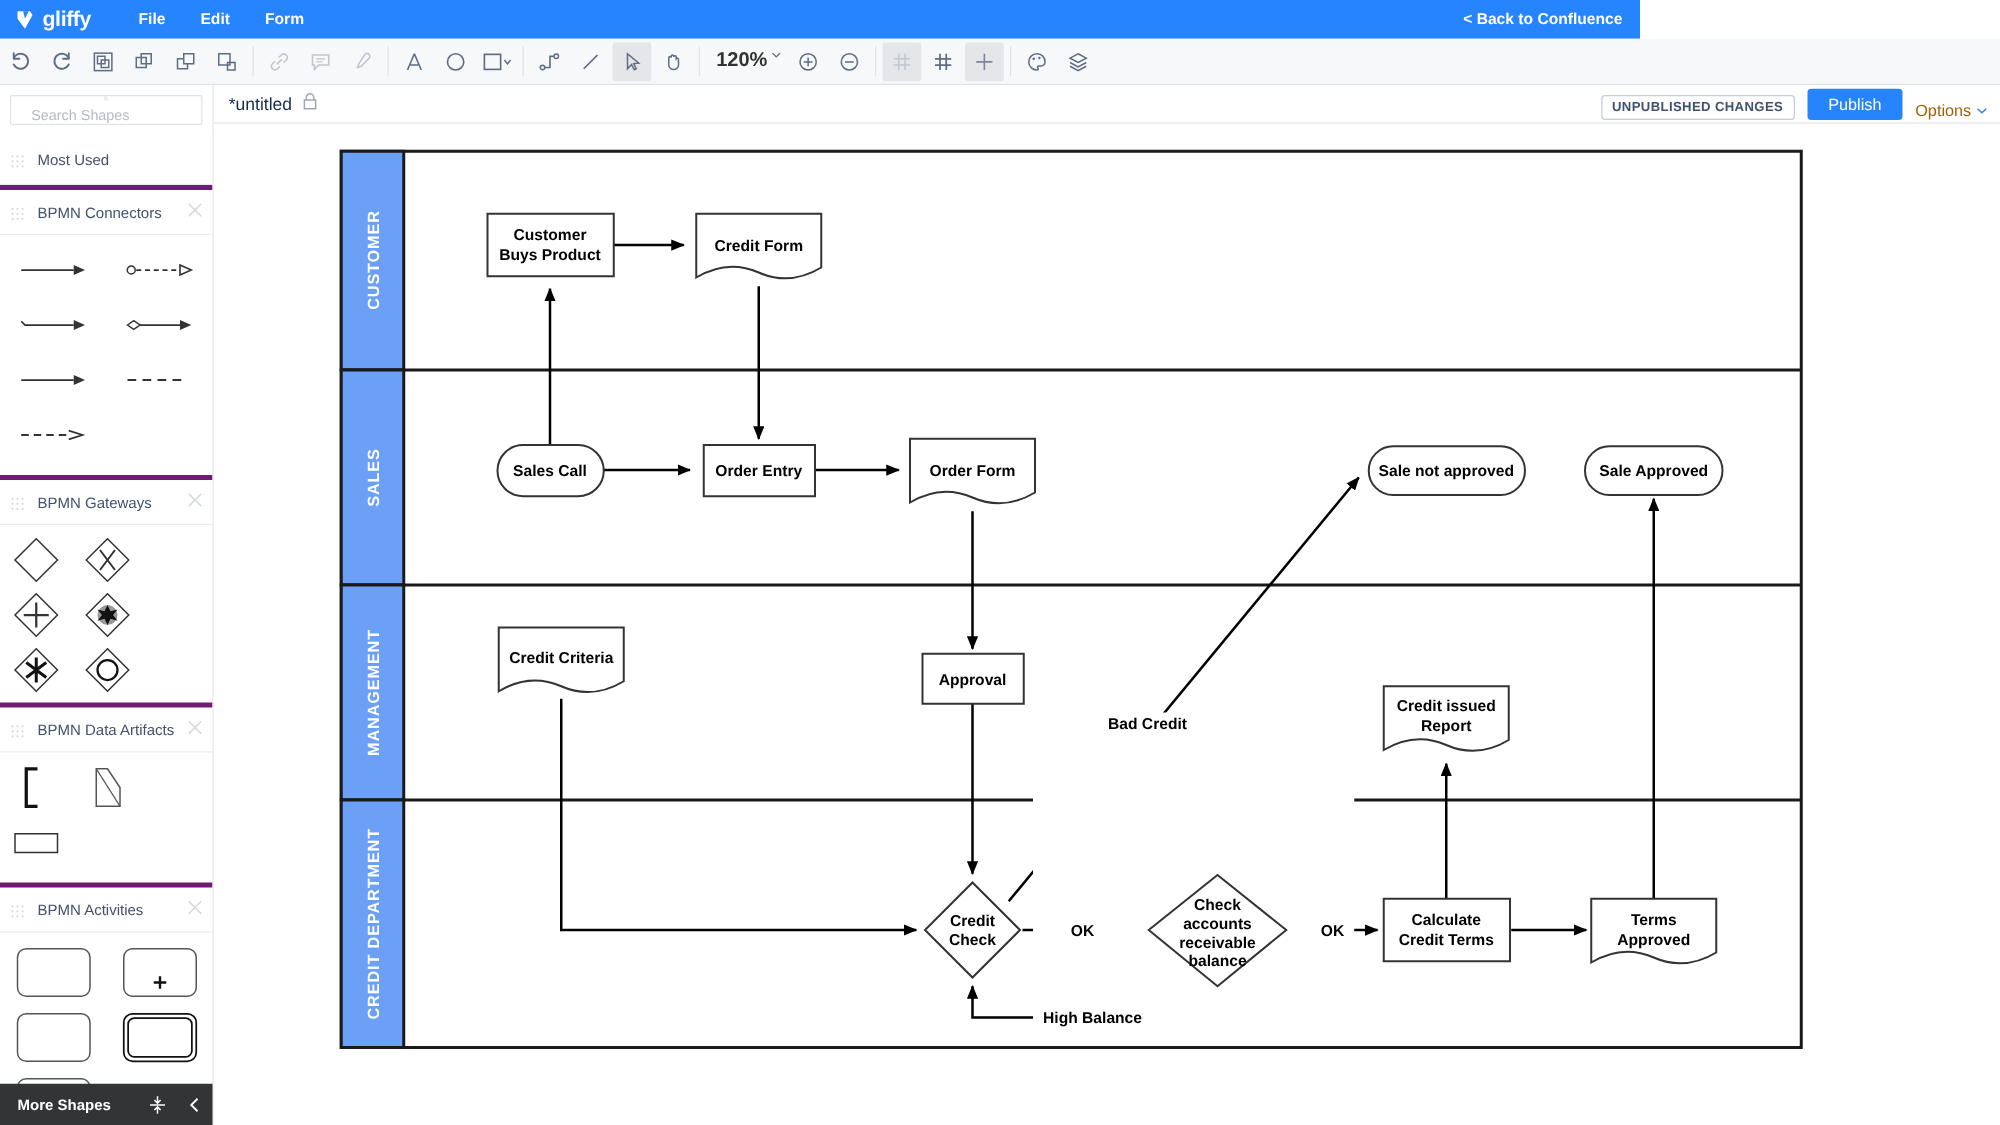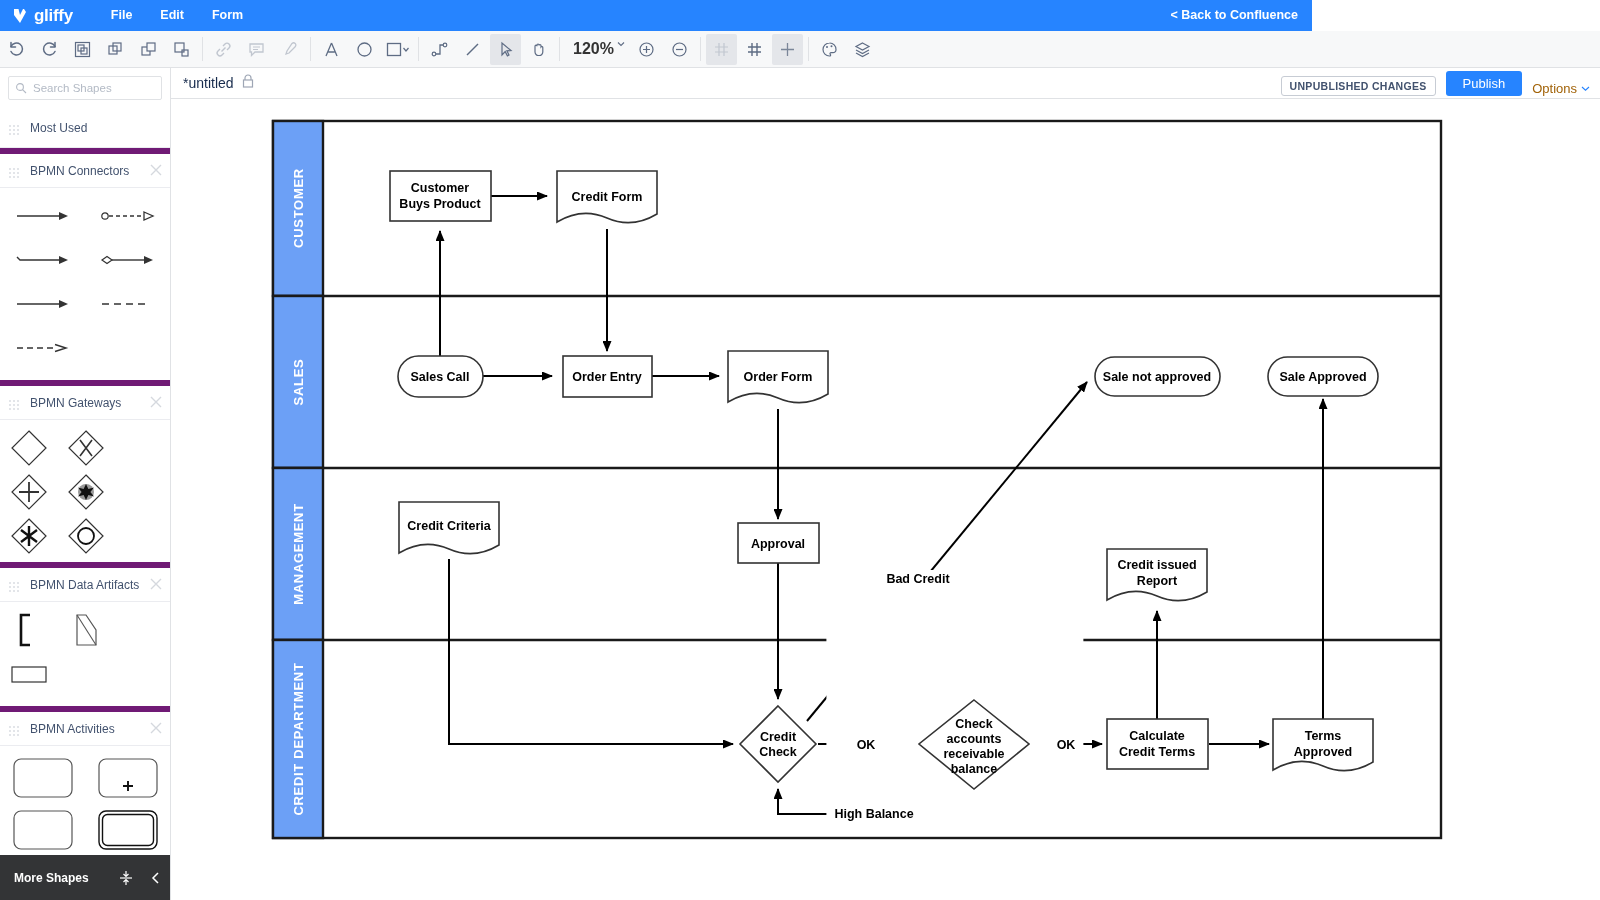--- a/index.html
+++ b/index.html
@@ -54,49 +54,49 @@
 
   
   #leftpanel {
     position: absolute; left: 0; top: 68px; width: 171px; height: 832px;
     background: #fff; border-right: 1px solid #e0e2e5; overflow: hidden;
   }
   #search-wrap { padding: 8px 8px 0 8px; }
   #search-box {
     display: flex; align-items: center; gap: 6px;
     height: 24px; border: 1px solid #e0e2e5; border-radius: 2px;
-    background: #fff; padding: 0 6px;
+    background: #fff; padding: 0 6px; flex-direction: column;
   }
   #search-input {
     border: none; outline: none; font-size: 11.5px; color: #6b778c;
     width: 120px; background: transparent;
     font-family: "Liberation Sans", sans-serif;
   }
   #search-input::placeholder { color: #b3bac5; }
 
   .sect-header {
     display: flex; align-items: center; height: 40px;
-    border-bottom: 1px solid #ebecf0; border-top: 6px solid #701a75;
+    border-bottom: 1px solid #ebecf0; border-top: 4px solid #701a75;
     padding: 0 8px; cursor: pointer; background: #fff;
   }
   .grip { width: 12px; height: 12px; opacity: .35; margin-right: 10px; }
   .sect-title { font-size: 12px; color: #42526e; flex: 1; }
   .sect-close { opacity: .28; cursor: pointer; }
 
   .shape-grid {
     display: flex; flex-wrap: wrap; padding: 6px 0 10px 0;
   }
   .shape-cell {
     width: 85px; height: 44px; display: flex; align-items: center;
     justify-content: center; cursor: pointer;
   }
   .shape-cell.tall { height: 52px; }
 
   #moreshapes {
-    position: absolute; left: 0; bottom: 0; width: 171px; height: 45px;
+    position: absolute; left: 0; bottom: 0; width: 171px; height: 33px;
     background: #333436; display: flex; align-items: center;
     color: #fff; font-size: 12px; font-weight: 700;
   }
   #moreshapes-label { padding-left: 14px; flex: 1; cursor: pointer; }
   .ms-ico { width: 30px; display: flex; justify-content: center; cursor: pointer; }
 
   
   #docbar {
     position: absolute; left: 171px; top: 68px; width: 1429px; height: 31px;
     background: #fff; border-bottom: 1px solid #e0e2e5;

